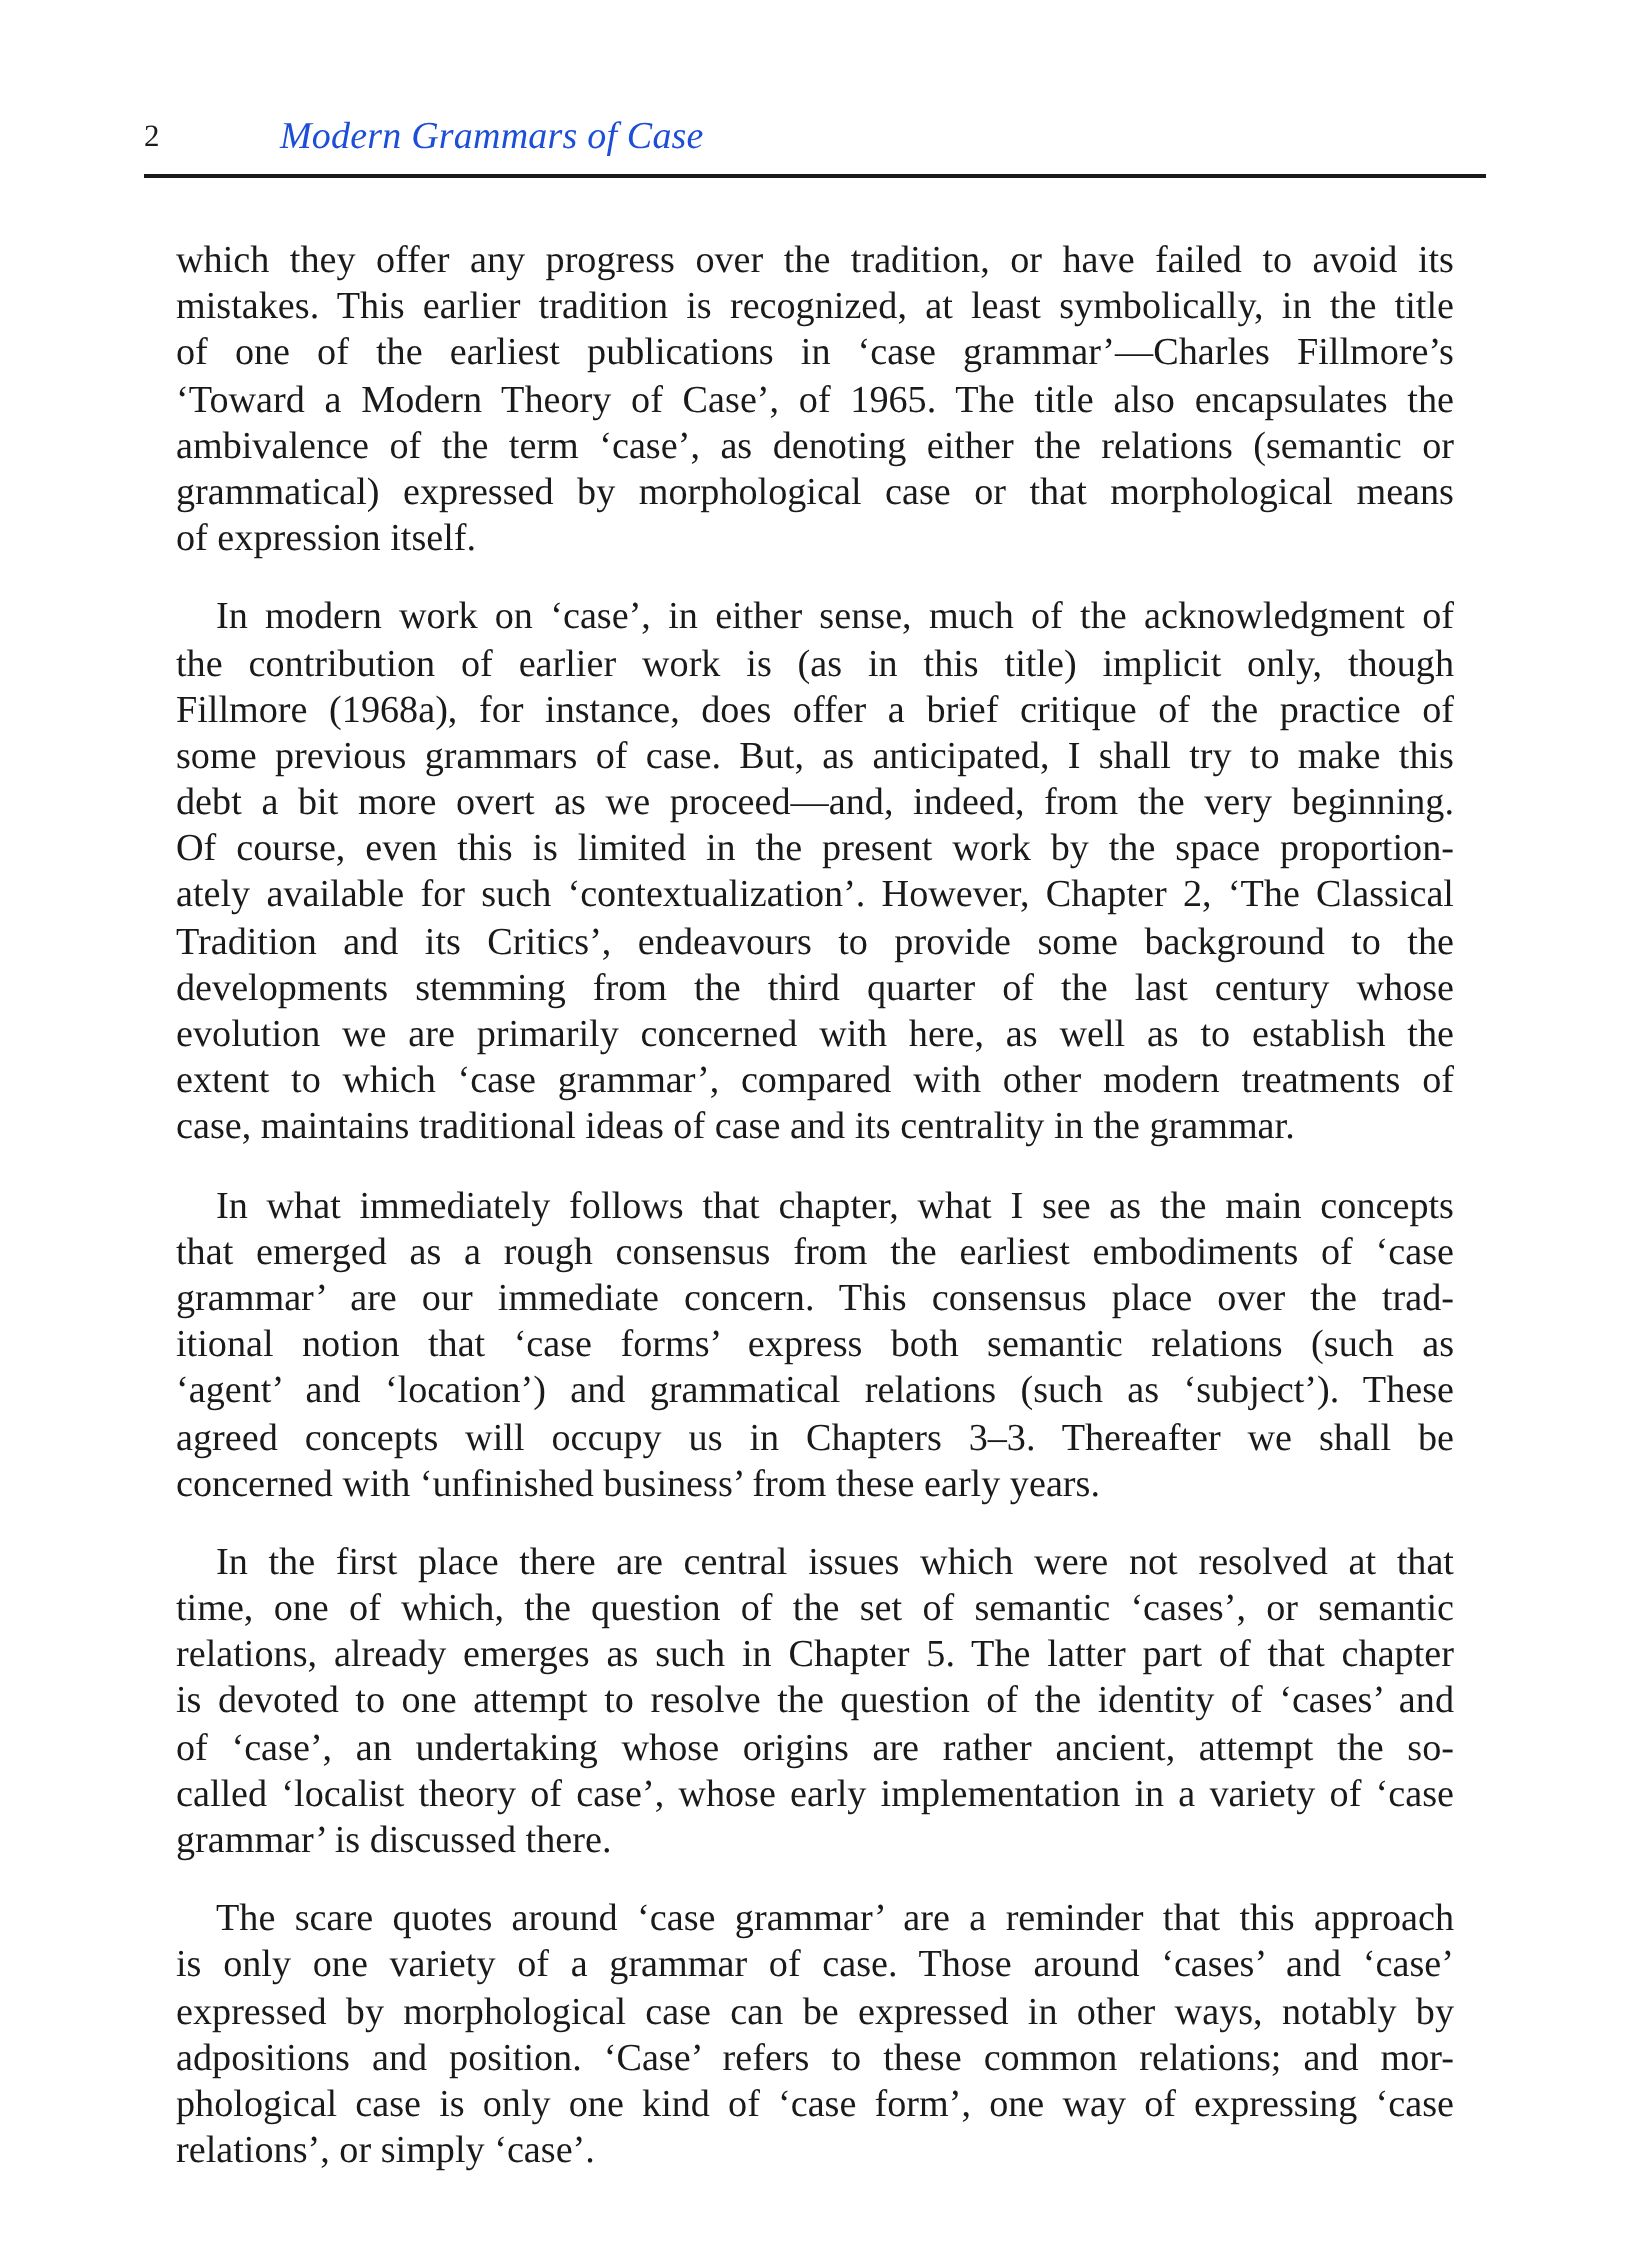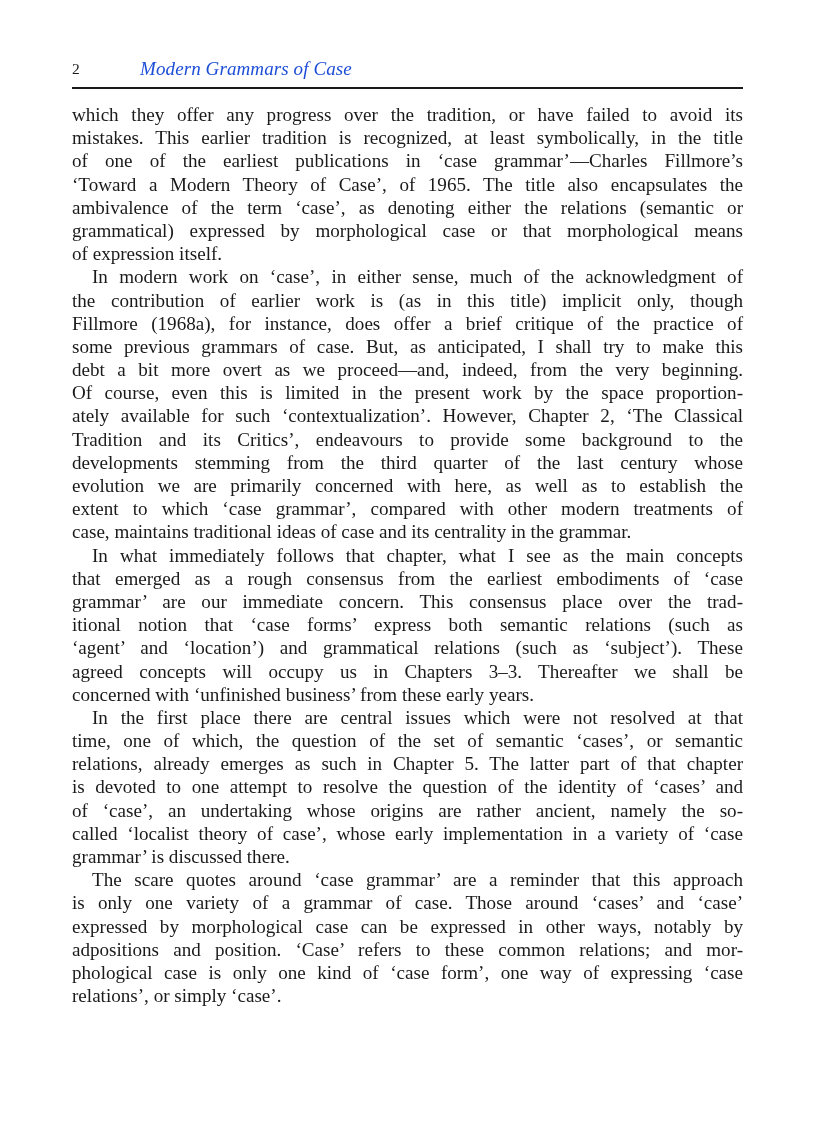--- a/index.html
+++ b/index.html
@@ -55,21 +55,21 @@
   }
 
   
   .body-block {
     position: absolute;
     left: 72px;
     top: 103px;
     width: 671px;
   }
   .para {
-    margin: 0;
+    margin: 16px;
   }
   
   .line {
     display: block;
     height: 23.2px;
     font-size: 19.1px;
     line-height: 23.2px;
     text-align: justify;
     text-align-last: justify;
     white-space: pre;
@@ -130,21 +130,21 @@
         <span class="line">itional notion that ‘case forms’ express both semantic relations (such as</span>
         <span class="line">‘agent’ and ‘location’) and grammatical relations (such as ‘subject’). These</span>
         <span class="line">agreed concepts will occupy us in Chapters 3–3. Thereafter we shall be</span>
         <span class="line last">concerned with ‘unfinished business’ from these early years.</span>
       </p>
       <p class="para">
         <span class="line indent">In the first place there are central issues which were not resolved at that</span>
         <span class="line">time, one of which, the question of the set of semantic ‘cases’, or semantic</span>
         <span class="line">relations, already emerges as such in Chapter 5. The latter part of that chapter</span>
         <span class="line">is devoted to one attempt to resolve the question of the identity of ‘cases’ and</span>
-        <span class="line">of ‘case’, an undertaking whose origins are rather ancient, namely the so-</span>
+        <span class="line">of ‘case’, an undertaking whose origins are rather ancient, attempt the so-</span>
         <span class="line">called ‘localist theory of case’, whose early implementation in a variety of ‘case</span>
         <span class="line last">grammar’ is discussed there.</span>
       </p>
       <p class="para">
         <span class="line indent">The scare quotes around ‘case grammar’ are a reminder that this approach</span>
         <span class="line">is only one variety of a grammar of case. Those around ‘cases’ and ‘case’</span>
         <span class="line">expressed by morphological case can be expressed in other ways, notably by</span>
         <span class="line">adpositions and position. ‘Case’ refers to these common relations; and mor-</span>
         <span class="line">phological case is only one kind of ‘case form’, one way of expressing ‘case</span>
         <span class="line last">relations’, or simply ‘case’.</span>

